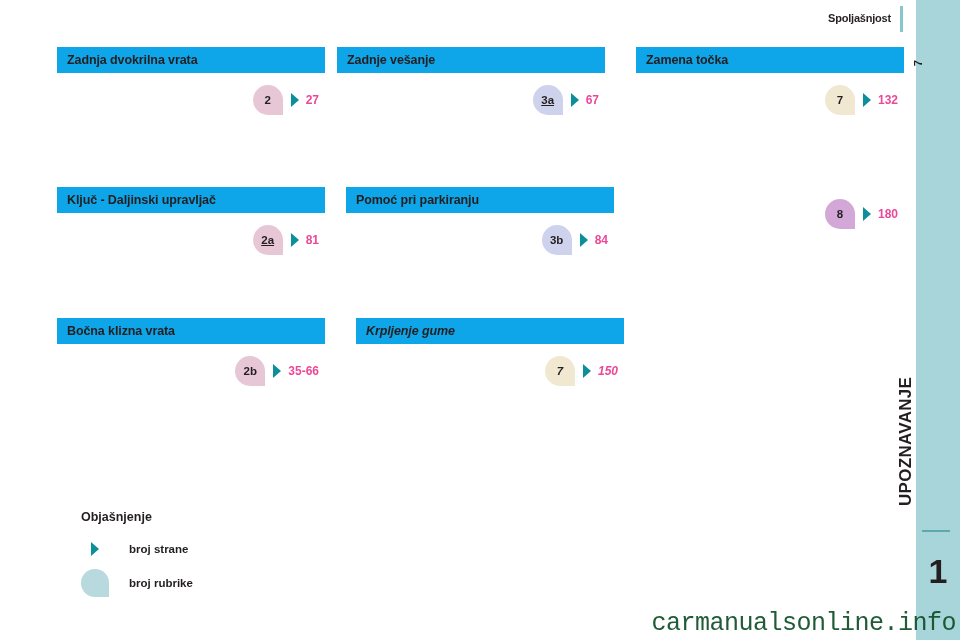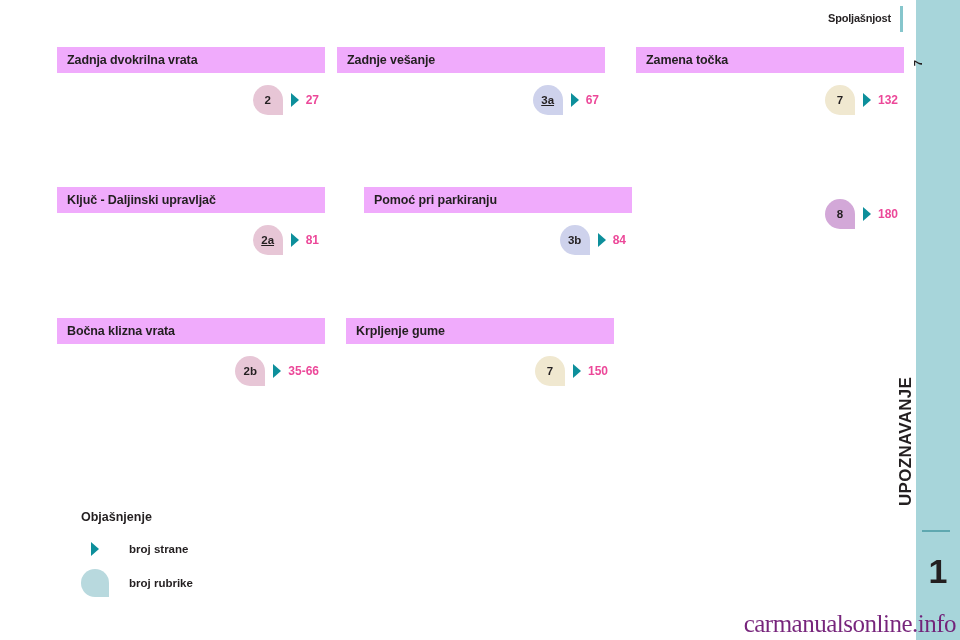--- a/index.html
+++ b/index.html
@@ -96,21 +96,21 @@
     color: #231f20;
     line-height: 1;
   }
 
   
   .card {
     position: absolute;
   }
   .card-title {
     height: 26px;
-    background: #f0abfc;
+    background: #0ea5e9;
     display: flex;
     align-items: center;
     padding-left: 10px;
     font-size: 12.5px;
     font-weight: bold;
     color: #231f20;
     box-sizing: border-box;
     letter-spacing: -0.1px;
   }
   .card-ref {
@@ -198,23 +198,23 @@
     color: #231f20;
     margin-left: 4px;
   }
 
   
   #watermark {
     position: absolute;
     right: 4px;
     bottom: 2px;
     font-size: 25px;
-    color: #701a75;
+    color: #14532d;
     letter-spacing: -0.5px;
-    font-family: Liberation Serif, serif;
+    font-family: Liberation Mono, monospace;
     opacity: 0.95;
     margin-top: 12px;
   }
 </style>
 </head>
 <body>
 
 <div id="top-header">
   <div id="header-title">Spoljašnjost</div>
   <div id="header-rule"></div>
@@ -255,21 +255,21 @@
 
 <div class="card" style="left:57px; top:187px; width:268px;">
   <div class="card-title">Ključ - Daljinski upravljač</div>
   <div class="card-ref">
     <div class="bubble" style="background:#e7c6d6;text-decoration:underline;">2a</div>
     <div class="arrow"></div>
     <div class="pageno">81</div>
   </div>
 </div>
 
-<div class="card" style="left:364px; top:187px; width:268px;">
+<div class="card" style="left:346px; top:187px; width:268px;">
   <div class="card-title">Pomoć pri parkiranju</div>
   <div class="card-ref">
     <div class="bubble" style="background:#ced2ec;">3b</div>
     <div class="arrow"></div>
     <div class="pageno">84</div>
   </div>
 </div>
 
 <div class="card" style="left:636px; top:187px; width:268px;">
   <div class="card-ref">
@@ -281,21 +281,21 @@
 
 <div class="card" style="left:57px; top:318px; width:268px;">
   <div class="card-title">Bočna klizna vrata</div>
   <div class="card-ref">
     <div class="bubble" style="background:#e7c6d6;">2b</div>
     <div class="arrow"></div>
     <div class="pageno">35-66</div>
   </div>
 </div>
 
-<div class="card" style="left:346px; top:318px; width:268px;">
+<div class="card" style="left:356px; top:318px; width:268px;font-style:italic;">
   <div class="card-title">Krpljenje gume</div>
   <div class="card-ref">
     <div class="bubble" style="background:#f0e8d0;">7</div>
     <div class="arrow"></div>
     <div class="pageno">150</div>
   </div>
 </div>
 
 <div id="legend">
   <div id="legend-title">Objašnjenje</div>

